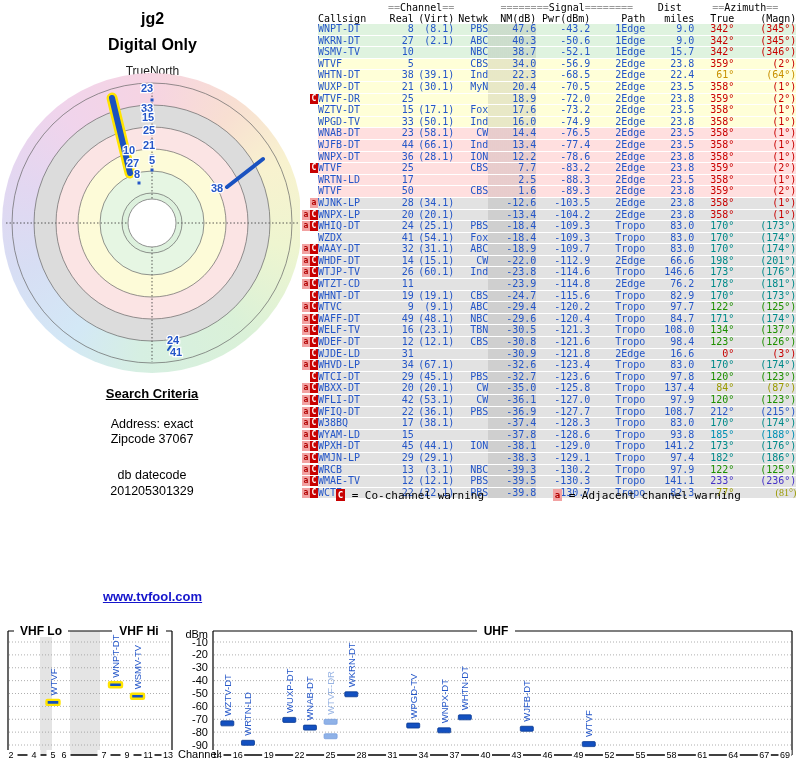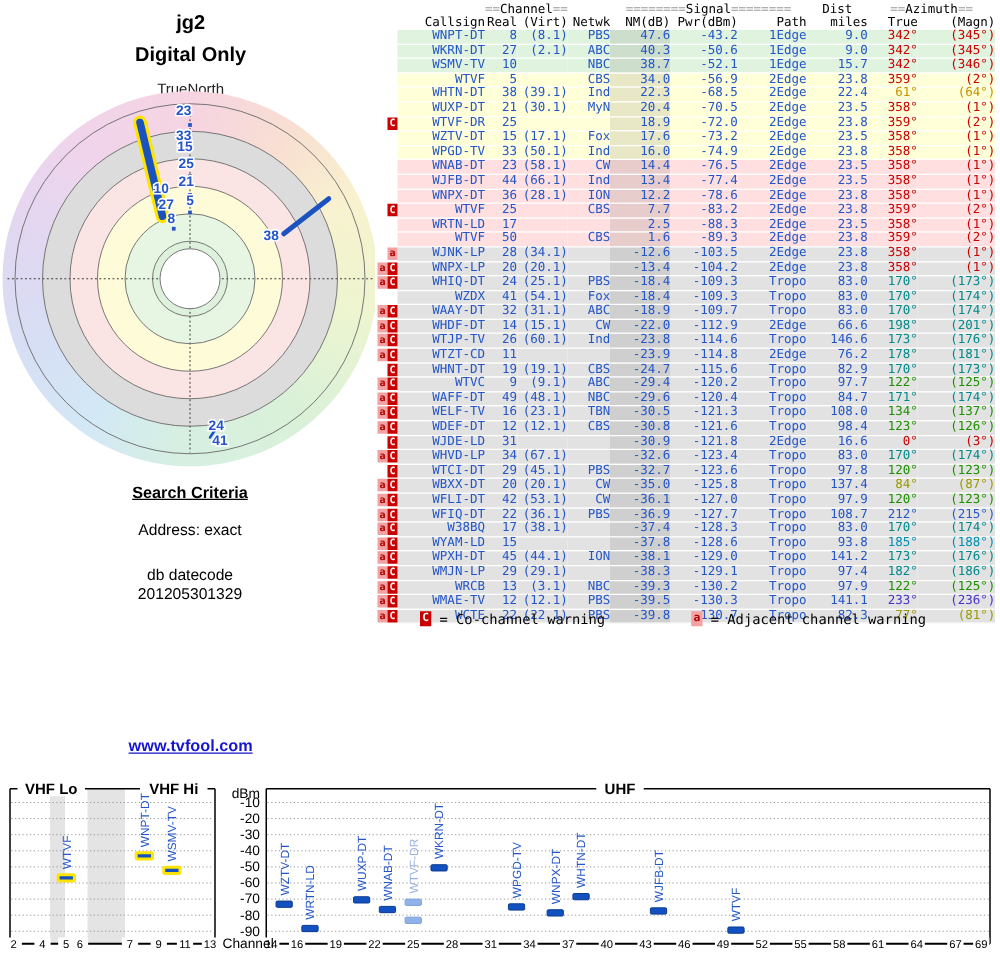--- a/index.html
+++ b/index.html
@@ -28,21 +28,21 @@
   #tvfool-link{left:95px;top:589px;width:115px;text-align:center;
     font:bold 13px "Liberation Sans",sans-serif;color:#1515cc;text-decoration:underline;cursor:pointer;}
 
   
   #sigtable{position:absolute;left:300px;top:2px;border-collapse:collapse;table-layout:fixed;
     font-family:"DejaVu Sans Mono",monospace;font-size:10px;color:#2456c8;}
   #sigtable td{padding:0;white-space:nowrap;overflow:visible;}
   #sigtable thead td{color:#000;height:11px;line-height:11px;}
   #sigtable tbody td{height:10.3px;line-height:10.6px;border-bottom:1px solid #fff;}
   .eq{color:#9a9a9a;}
-  .r{text-align:right;} .l{text-align:right;margin-top:22px;} .c{text-align:center;}
+  .r{text-align:right;} .l{text-align:left;margin-top:22px;} .c{text-align:center;}
   tr.bg-green td{background:#dff3df;}
   tr.bg-yellow td{background:#ffffd8;}
   tr.bg-pink td{background:#ffdfdf;}
   tr.bg-gray td{background:#e2e2e2;}
   #sigtable td.warn-cell{background:#fff;text-align:right;font-size:0;}
   #sigtable td.nm-cell{background-image:linear-gradient(rgba(90,90,90,0.14),rgba(90,90,90,0.14));}
   .wbox{display:inline-block;width:8px;height:10px;font:bold 8px/10px "DejaVu Sans Mono",monospace;
         text-align:center;vertical-align:top;}
   .wc{background:#c80000;color:#fff;}
   .wa{background:#f2a2a2;color:#b00000;}
@@ -100,20 +100,21 @@
     <text x="133" y="107" text-anchor="middle" class="radar-label">27</text>
     <text x="137" y="118" text-anchor="middle" class="radar-label">8</text>
     <text x="217" y="132" text-anchor="middle" class="radar-label">38</text>
     <text x="173" y="284" text-anchor="middle" class="radar-label">24</text>
     <text x="176" y="296" text-anchor="middle" class="radar-label">41</text>
   </svg>
 
 <div class="abs" id="sc">
   <div class="head">Search Criteria</div>
   <div class="ln">Address: exact</div>
+  <div class="ln">Zipcode 37067</div>
   <div class="gap"></div>
   <div class="ln">db datecode</div>
   <div class="ln">201205301329</div>
 </div>
 
 <div class="abs" id="tvfool-link">www.tvfool.com</div>
 
 <table id="sigtable">
   <colgroup>
     <col style="width:18px">
@@ -677,21 +678,21 @@
         <td class="warn-cell"><span class="wbox wa">a</span><span class="wbox wc">C</span></td>
         <td class="l">WCTE</td>
         <td class="r">22</td>
         <td class="r">(22.1)</td>
         <td class="r">PBS</td>
         <td class="r nm-cell">-39.8</td>
         <td class="r">-130.7</td>
         <td class="r">Tropo</td>
         <td class="r">82.3</td>
         <td class="r" style="color: rgb(154, 154, 0);">77°</td>
-        <td class="r" style="color: rgb(154, 154, 0);">(81°)</td>
+        <td class="r" style="color: rgb(154, 154, 0); font-family: Liberation Serif, serif;">(81°)</td>
       </tr>
     </tbody>
 </table>
 
 <div class="abs" id="legend">
   <span class="lg" style="left:36px">
     <span class="wbox wc lgbox">C</span>
     <span>= Co-channel warning</span>
   </span>
   <span class="lg" style="left:253px">

